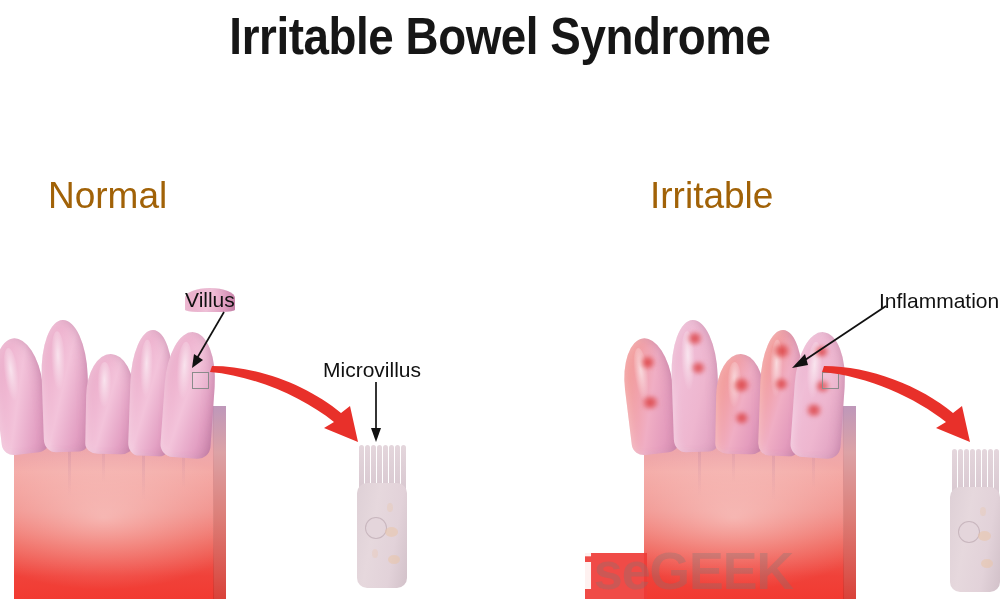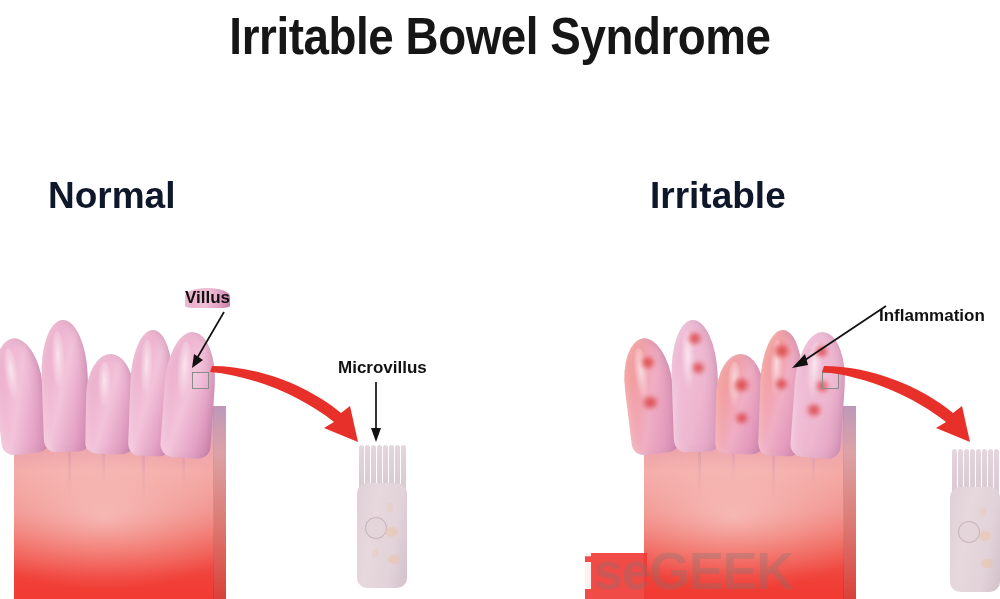--- a/index.html
+++ b/index.html
@@ -13,33 +13,33 @@
     position:absolute;left:0;top:8px;width:1000px;text-align:center;
     font-family:"Liberation Sans","DejaVu Sans",sans-serif;
     font-weight:700;font-size:52px;letter-spacing:-0.5px;
     color:#161616;line-height:1.1;
     transform:scaleX(0.88);transform-origin:50% 50%;
     white-space:nowrap;
   }
 
   
   .caption{
-    position:absolute;font-size:37px;font-weight:700;color:#0f172a;
+    position:absolute;font-size:37px;font-weight:400;color:#a16207;
     letter-spacing:0px;white-space:nowrap;
   }
   .caption.normal{left:48px;top:175px;}
   .caption.diseased{left:650px;top:175px;}
 
   
   .callout{
-    position:absolute;font-size:17px;color:#111;white-space:nowrap;font-weight:700;
+    position:absolute;font-size:21px;color:#111;white-space:nowrap;font-weight:400;
   }
   .callout.villus{left:185px;top:288px;}
-  .callout.microvillus{left:338px;top:358px;}
-  .callout.inflammation{left:879px;top:306px;text-align:right;}
+  .callout.microvillus{left:323px;top:358px;}
+  .callout.inflammation{left:879px;top:289px;text-align:right;}
 
   
   .panel{position:absolute;top:310px;height:289px;width:250px;}
   .panel.left{left:-18px;}
   .panel.right{left:612px;}
 
   
   .slab{
     position:absolute;left:32px;top:96px;width:200px;height:193px;
     background:linear-gradient(to bottom,

